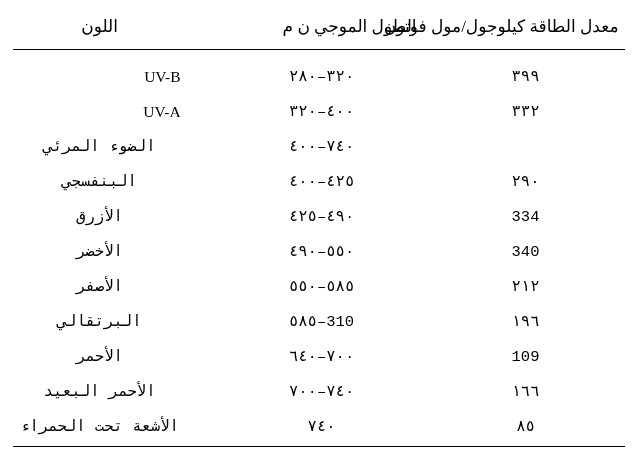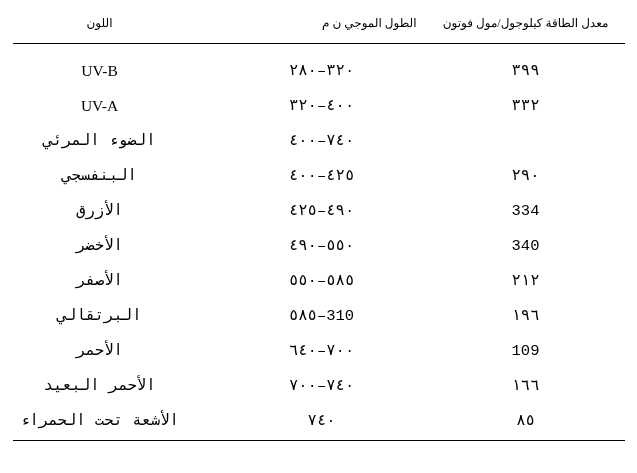--- a/index.html
+++ b/index.html
@@ -27,21 +27,21 @@
     border-collapse: collapse;
     table-layout: fixed;
     direction: rtl;
   }
   table.spectrum col.c-color  { width: 34%; }
   table.spectrum col.c-wave   { width: 33%; }
   table.spectrum col.c-energy { width: 33%; }
 
   thead th {
     font-weight: normal;
-    font-size: 12px;
+    font-size: 17px;
     padding: 6px 6px 12px 6px;
     vertical-align: bottom;
     white-space: nowrap;
   }
   thead th.th-color   { text-align: center; padding-right: 40px; }
   thead th.th-wave    { text-align: right; }
   thead th.th-energy  { text-align: center; padding-left: 10px; }
 
   thead tr.head-row {
     border-bottom: 1.6px solid #000;
@@ -53,21 +53,21 @@
     font-size: 15.5px;
     padding: 8px 6px;
     vertical-align: middle;
     white-space: nowrap;
     font-family: Liberation Mono, monospace;
   }
   td.c-color  { text-align: center; padding-right: 40px; }
   td.c-wave   { text-align: center; }
   td.c-energy { text-align: center; padding-left: 10px; }
 
-  td.latin { font-family: "Liberation Serif", serif; direction: ltr; }
+  td.latin { font-family: "Liberation Serif", serif; direction: ltr; text-align: right; }
 
   tbody tr.last-row td {
     padding-bottom: 10px;
   }
   .bottom-rule {
     width: 612px;
     margin: 0 auto;
     border-top: 1.6px solid #000;
     height: 0;
   }

